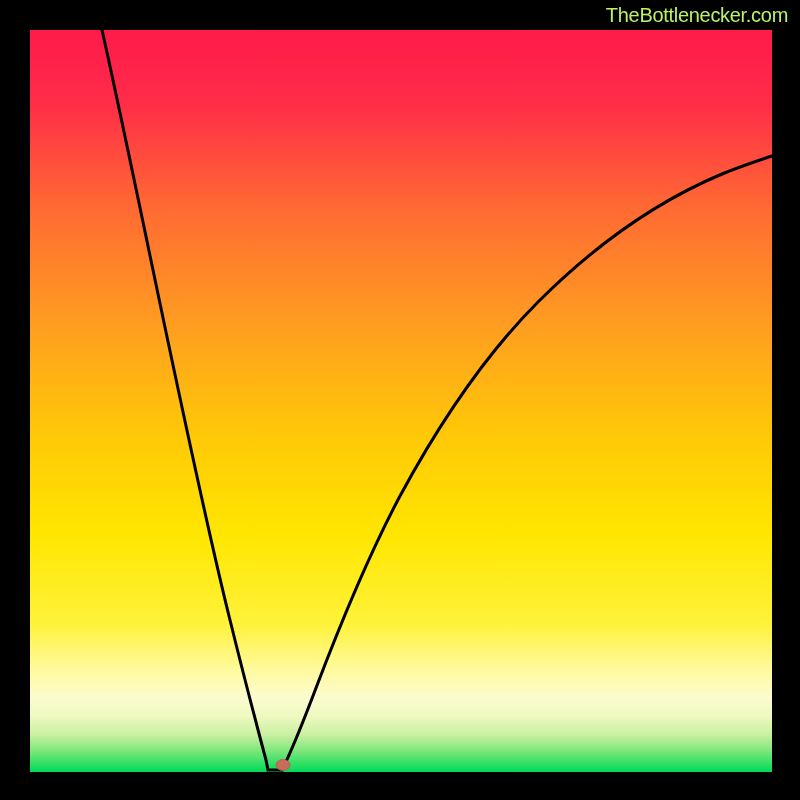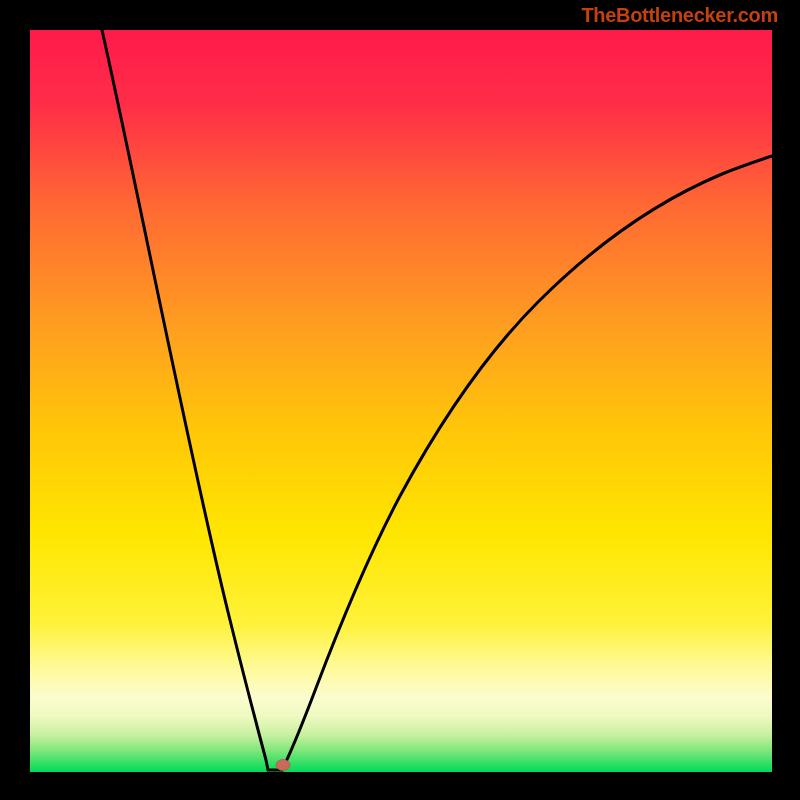--- a/index.html
+++ b/index.html
@@ -1,23 +1,23 @@
 <!DOCTYPE html>
 <html><head>
   <meta charset="utf-8">
   <style>
     * { margin: 0; padding: 0; box-sizing: border-box; }
     body { width: 800px; height: 800px; background: #000; position: relative; font-family: Arial, sans-serif; }
     .watermark {
       position: absolute;
       top: 4px;
-      right: 22px;
-      color: #c2410c;
+      right: 12px;
+      color: #bef264;
       font-size: 20px;
-      font-weight: bold;
+      font-weight: normal;
       z-index: 10;
       letter-spacing: -0.3px;
     }
     .plot-area {
       position: absolute;
       top: 30px;
       left: 30px;
       width: 742px;
       height: 742px;
     }

